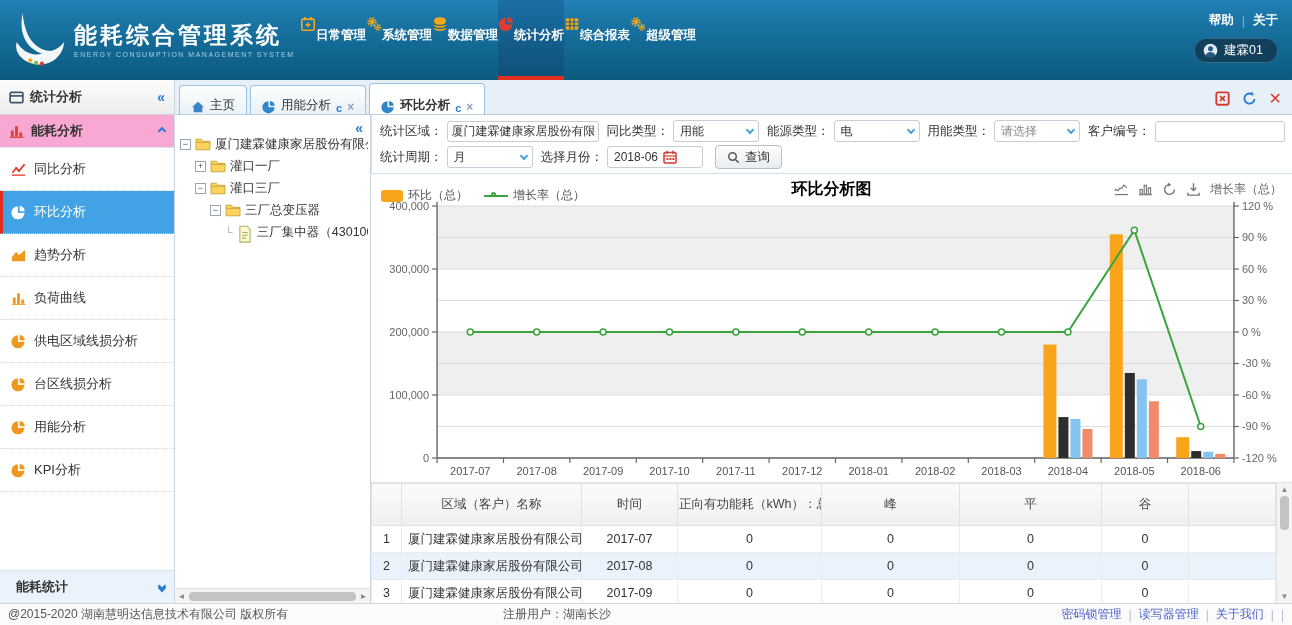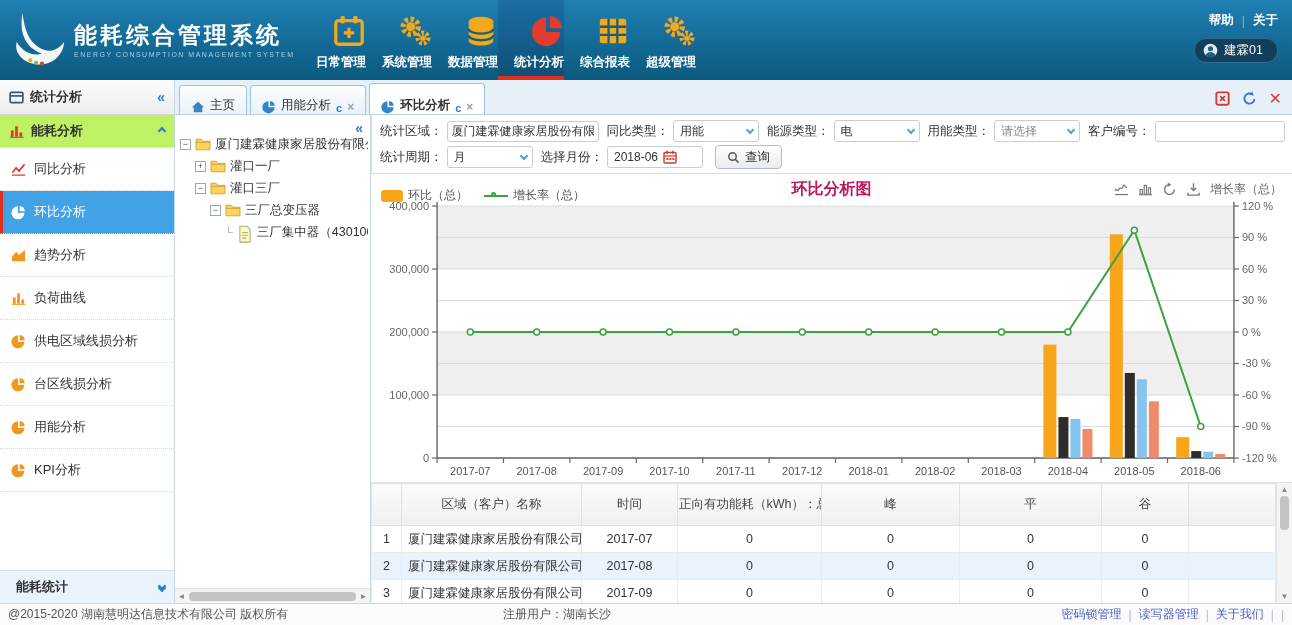--- a/index.html
+++ b/index.html
@@ -8,21 +8,21 @@
   .app{width:1292px;height:625px;display:flex;flex-direction:column;}
 
   
   .topbar{height:80px;background:linear-gradient(180deg,#2180b4 0%,#136a95 55%,#0c5a7e 100%);
     display:flex;align-items:stretch;position:relative;flex:none;}
   .logo{display:flex;align-items:center;padding-left:8px;width:300px;gap:4px;}
   .logo-mark{width:62px;height:62px;flex:none;}
   .logo-title{color:#fff;font-size:23px;font-weight:bold;letter-spacing:3px;line-height:26px;}
   .logo-sub{color:#a9cfe3;font-size:7px;letter-spacing:1.5px;margin-top:3px;}
   .topmenu{display:flex;align-items:stretch;}
-  .menu-item{width:66px;display:flex;flex-direction:column;align-items:flex-end;justify-content:flex-end;
+  .menu-item{width:66px;display:flex;flex-direction:row;align-items:center;justify-content:flex-end;
     padding:0 0 9px;cursor:pointer;position:relative;}
   .menu-item .micon{width:34px;height:34px;margin-bottom:6px;}
   .menu-item .mlabel{color:#fff;font-size:12.5px;font-weight:bold;white-space:nowrap;}
   .menu-item.active{background:linear-gradient(180deg,#1b6ea6,#0d4f74);}
   .menu-item.active::after{content:"";position:absolute;left:0;right:0;bottom:0;height:4px;background:#e02f1f;}
   .top-right{margin-left:auto;display:flex;flex-direction:column;align-items:flex-end;padding:12px 14px 0 0;gap:9px;}
   .top-links{color:#fff;font-size:12.5px;font-weight:bold;display:flex;gap:8px;align-items:center;}
   .top-links .sep{color:#7fb3cd;font-weight:normal;}
   .top-links span[data-interactable="true"]{cursor:pointer;}
   .user-pill{background:#123f5a;border:1px solid #2f6d92;border-radius:12px;color:#fff;font-size:12.5px;
@@ -31,21 +31,21 @@
 
   
   .main-row{display:flex;height:523px;flex:none;min-height:0;}
 
   
   .sidebar{width:175px;background:#fff;border-right:1px solid #c9d8e6;display:flex;flex-direction:column;flex:none;}
   .side-head{height:35px;display:flex;align-items:center;gap:6px;padding:0 9px;
     background:linear-gradient(#fdfdfd,#ececec);border-bottom:1px solid #d5d5d5;font-weight:bold;color:#333;font-size:13px;flex:none;}
   .side-head .sicon{width:15px;height:15px;}
   .dbl-left{margin-left:auto;color:#2b7bd4;font-size:14px;font-weight:bold;cursor:pointer;}
-  .side-section{height:33px;display:flex;align-items:center;gap:7px;padding:0 9px;background:#bef264;
+  .side-section{height:33px;display:flex;align-items:center;gap:7px;padding:0 9px;background:#f9a8d4;
     border-bottom:1px solid #d9e6f1;font-weight:bold;font-size:13px;color:#333;flex:none;cursor:pointer;}
   .side-section .sicon{width:15px;height:15px;}
   .chev{display:inline-block;width:6px;height:6px;border-left:2px solid #2b7bd4;border-top:2px solid #2b7bd4;}
   .chev.up{transform:rotate(45deg);margin-left:auto;}
   .chev.dn{transform:rotate(225deg);}
   .dbl-dn{margin-left:auto;display:flex;flex-direction:column;gap:0px;}
   .side-items{flex:none;}
   .side-item{height:43px;display:flex;align-items:center;gap:8px;padding:0 11px;border-bottom:1px dotted #d8d8d8;
     font-size:13px;color:#333;cursor:pointer;}
   .side-item .sicon{width:15px;height:15px;flex:none;}
@@ -103,21 +103,21 @@
   .btn-query .qicn{width:13px;height:13px;}
 
   
   .chart-wrap{height:308px;flex:none;position:relative;}
   .chart-header{height:26px;position:relative;padding-top:5px;}
   .legend{position:absolute;left:10px;top:13px;display:flex;gap:16px;align-items:center;font-size:12px;color:#555;}
   .legend-item{display:flex;align-items:center;gap:5px;cursor:pointer;}
   .legend-swatch{width:22px;height:12px;border-radius:3px;}
   .legend-line{width:24px;height:0;border-top:2px solid #39a33c;position:relative;}
   .legend-line i{position:absolute;left:7px;top:-5px;width:5px;height:5px;border:2px solid #39a33c;border-radius:50%;background:#fff;}
-  .chart-title{text-align:center;font-size:16px;font-weight:bold;color:#be185d;}
+  .chart-title{text-align:center;font-size:16px;font-weight:bold;color:#000000;}
   .toolbox{position:absolute;right:10px;top:7px;display:flex;gap:9px;align-items:center;color:#666;font-size:12px;}
   .toolbox .ticon{width:15px;height:15px;cursor:pointer;}
 
   
   .table-wrap{flex:1;position:relative;overflow:hidden;border-top:1px solid #e3e3e3;}
   table{border-collapse:collapse;width:calc(100% - 16px);table-layout:fixed;font-size:12.5px;}
   th{background:linear-gradient(#fbfbfb,#f0f0f0);border:1px solid #e2e2e2;height:42px;font-weight:normal;color:#444;
     overflow:hidden;white-space:nowrap;}
   td{border:1px solid #ebebeb;height:27px;text-align:center;color:#333;overflow:hidden;white-space:nowrap;}
   td.name{text-align:left;padding-left:6px;}

